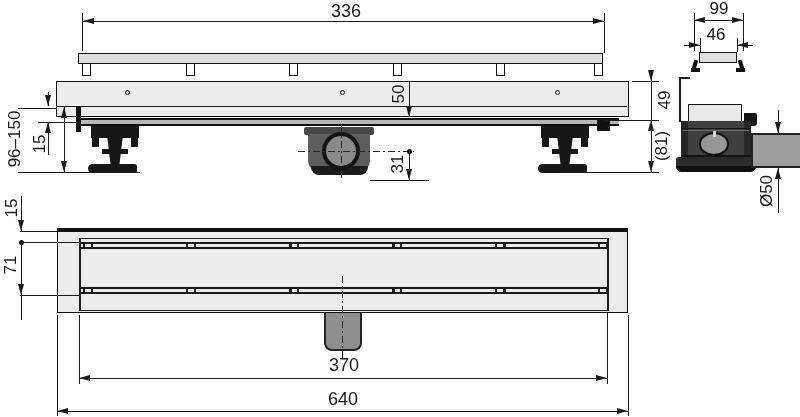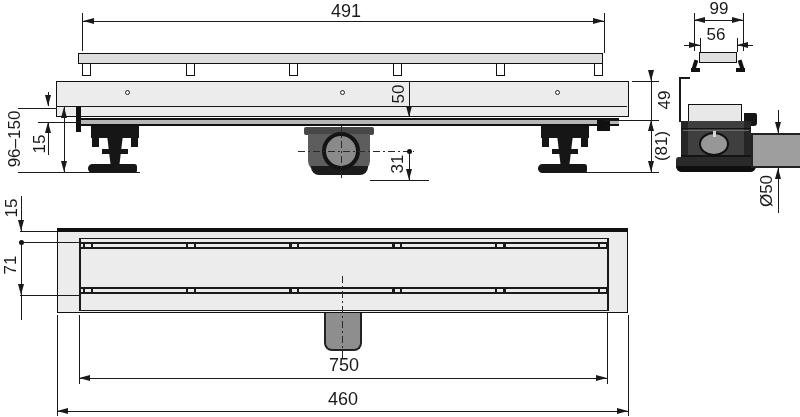--- a/index.html
+++ b/index.html
@@ -65,21 +65,21 @@
   <div class="shape" style="left:311px;top:166px;width:57px;height:9px;background:#1c1c1c;border-radius:0 0 8px 8px"></div>
   <div class="shape" style="left:322px;top:132px;width:38px;height:38px;border-radius:50%;border:4px solid #141414;background:#8a8a8a"></div>
   <div class="ddh" style="left:298px;top:150.5px;width:116px"></div>
   <div class="ddv" style="left:340.8px;top:126px;height:54px"></div>
 
   <div class="ln dim" style="left:82px;top:13px;width:1px;height:38px"></div>
   <div class="ln dim" style="left:604px;top:13px;width:1px;height:40px"></div>
   <div class="ln dim" style="left:83px;top:20.5px;width:521px;height:1px"></div>
   <div class="ar l dim" style="left:83px;top:17.5px"></div>
   <div class="ar r dim" style="left:593px;top:17.5px"></div>
-  <div class="ht" style="left:306px;top:2px;width:80px">491</div>
+  <div class="ht" style="left:306px;top:2px;width:80px">336</div>
 
   <div class="ln dim" style="left:408.5px;top:82px;width:1px;height:35px"></div>
   <div class="ar d dim" style="left:405.5px;top:106px"></div>
   <div class="vt" style="left:398px;top:94px">50</div>
 
   <div class="shape dim" style="left:406.5px;top:148.5px;width:5px;height:5px;border-radius:50%;background:#111"></div>
   <div class="ln dim" style="left:408.5px;top:151px;width:1px;height:29px"></div>
   <div class="ar d dim" style="left:405.5px;top:169px"></div>
   <div class="ln dim" style="left:370px;top:179.5px;width:59px;height:1px"></div>
   <div class="vt" style="left:397px;top:164px">31</div>
@@ -113,21 +113,21 @@
   <div class="ln dim" style="left:694px;top:19.5px;width:49px;height:1px"></div>
   <div class="ar l dim" style="left:694px;top:16.5px"></div>
   <div class="ar r dim" style="left:732px;top:16.5px"></div>
   <div class="ht" style="left:694px;top:0;width:50px;font-size:17px">99</div>
   <div class="ln dim" style="left:684px;top:44.5px;width:16px;height:1px"></div>
   <div class="ln dim" style="left:737px;top:44.5px;width:16px;height:1px"></div>
   <div class="ar r dim" style="left:689px;top:41.5px"></div>
   <div class="ar l dim" style="left:737px;top:41.5px"></div>
   <div class="ln dim" style="left:699.5px;top:38px;width:1px;height:14px"></div>
   <div class="ln dim" style="left:736.5px;top:38px;width:1px;height:14px"></div>
-  <div class="ht" style="left:691px;top:26px;width:50px;font-size:17px">56</div>
+  <div class="ht" style="left:691px;top:26px;width:50px;font-size:17px">46</div>
   <div class="shape" style="left:699px;top:52px;width:38px;height:11px;background:#e0e0e0;border:1.8px solid #111"></div>
   <div class="shape" style="left:693px;top:60px;width:4px;height:9px;background:#111;transform:rotate(18deg)"></div>
   <div class="shape" style="left:691px;top:67.5px;width:9px;height:4px;background:#111"></div>
   <div class="shape" style="left:739px;top:60px;width:4px;height:9px;background:#111;transform:rotate(-18deg)"></div>
   <div class="shape" style="left:736px;top:67.5px;width:9px;height:4px;background:#111"></div>
 
   <div class="ln" style="left:679px;top:77px;width:2px;height:45px"></div>
   <div class="ln" style="left:679px;top:77px;width:11px;height:1.5px"></div>
   <div class="shape" style="left:688px;top:104px;width:54px;height:18px;background:#e8e8e8;border:1.8px solid #111"></div>
   <div class="shape" style="left:744px;top:113px;width:13px;height:13px;background:#161616;border-radius:0 2px 3px 0"></div>
@@ -172,22 +172,22 @@
   <div class="ln dim" style="left:20.5px;top:242px;width:1px;height:78px"></div>
   <div class="ar d dim" style="left:17.5px;top:284px"></div>
   <div class="ln dim" style="left:20px;top:294.5px;width:59px;height:1px"></div>
   <div class="vt" style="left:10px;top:265px">71</div>
 
   <div class="ln dim" style="left:78.5px;top:315px;width:1px;height:69px"></div>
   <div class="ln dim" style="left:606.5px;top:313px;width:1px;height:71px"></div>
   <div class="ln dim" style="left:79px;top:377.5px;width:528px;height:1px"></div>
   <div class="ar l dim" style="left:79px;top:374.5px"></div>
   <div class="ar r dim" style="left:596px;top:374.5px"></div>
-  <div class="ht" style="left:304px;top:356px;width:80px">750</div>
+  <div class="ht" style="left:304px;top:356px;width:80px">370</div>
 
   <div class="ln dim" style="left:56.5px;top:315px;width:1px;height:101px"></div>
   <div class="ln dim" style="left:627.5px;top:315px;width:1px;height:101px"></div>
   <div class="ln dim" style="left:57px;top:410.5px;width:571px;height:1px"></div>
   <div class="ar l dim" style="left:57px;top:407.5px"></div>
   <div class="ar r dim" style="left:617px;top:407.5px"></div>
-  <div class="ht" style="left:303px;top:390px;width:80px">460</div>
+  <div class="ht" style="left:303px;top:390px;width:80px">640</div>
 
 </div>
 
 </body></html>

